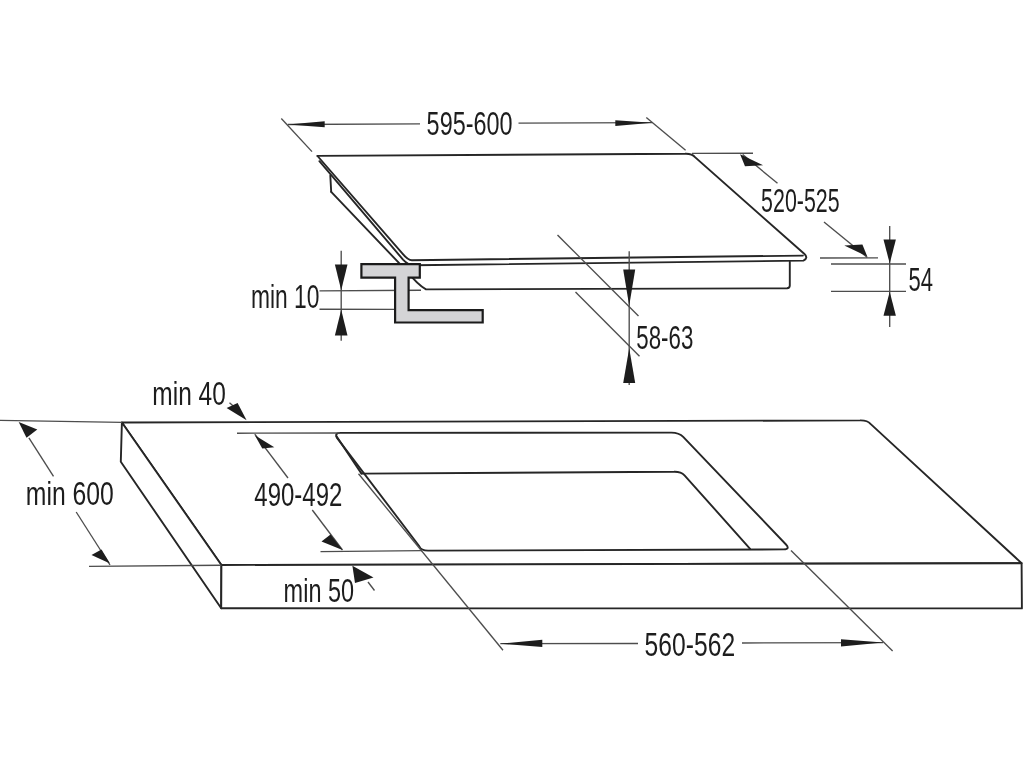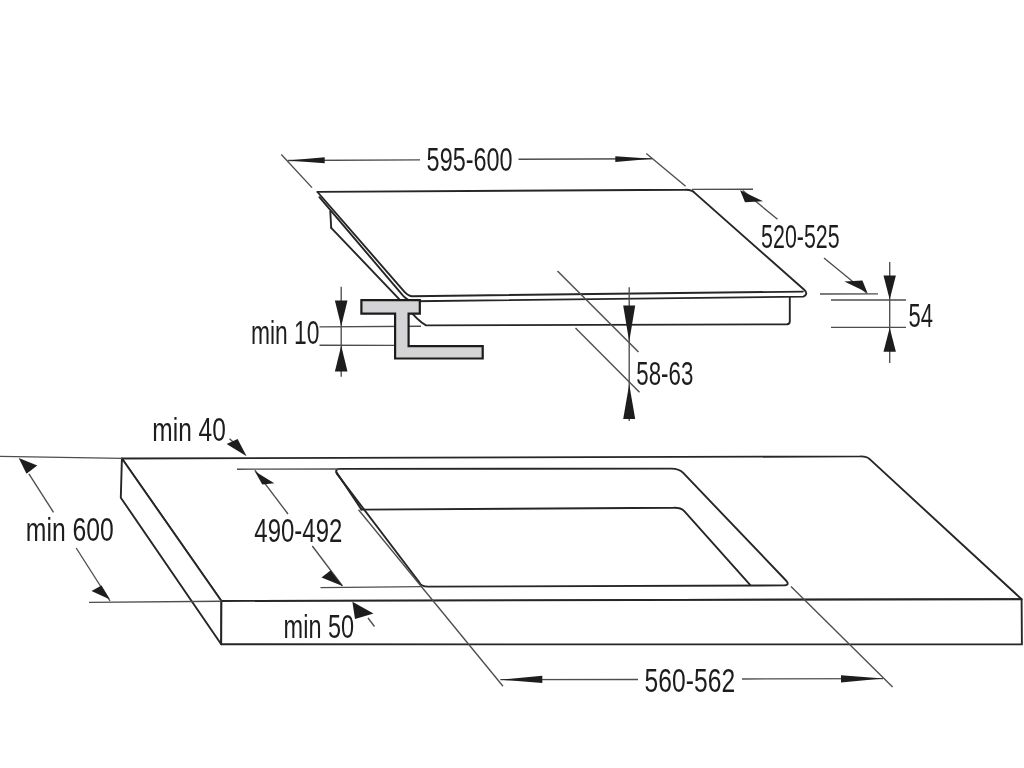--- a/index.html
+++ b/index.html
@@ -1,16 +1,16 @@
 <!DOCTYPE html>
 <html><head>
 <meta charset="utf-8">
 <style>
   html,body{margin:0;padding:0;background:#ffffff;}
-  .wrap{width:1024px;height:657px;position:relative;overflow:hidden;background:#8b5cf6;margin-top:36px;}
+  .wrap{width:1024px;height:657px;position:relative;overflow:hidden;background:#8b5cf6;}
   svg{display:block;}
   text{font-family:"Liberation Sans", sans-serif; fill:#1d1d1d;}
 </style>
 </head>
 <body>
 <div class="wrap">
 <svg width="1024" height="768" viewBox="0 0 1024 768">
   <rect x="0" y="0" width="1024" height="768" fill="#ffffff"></rect>
 
   <g stroke="#262626" stroke-width="1.9" fill="none" stroke-linecap="round">

